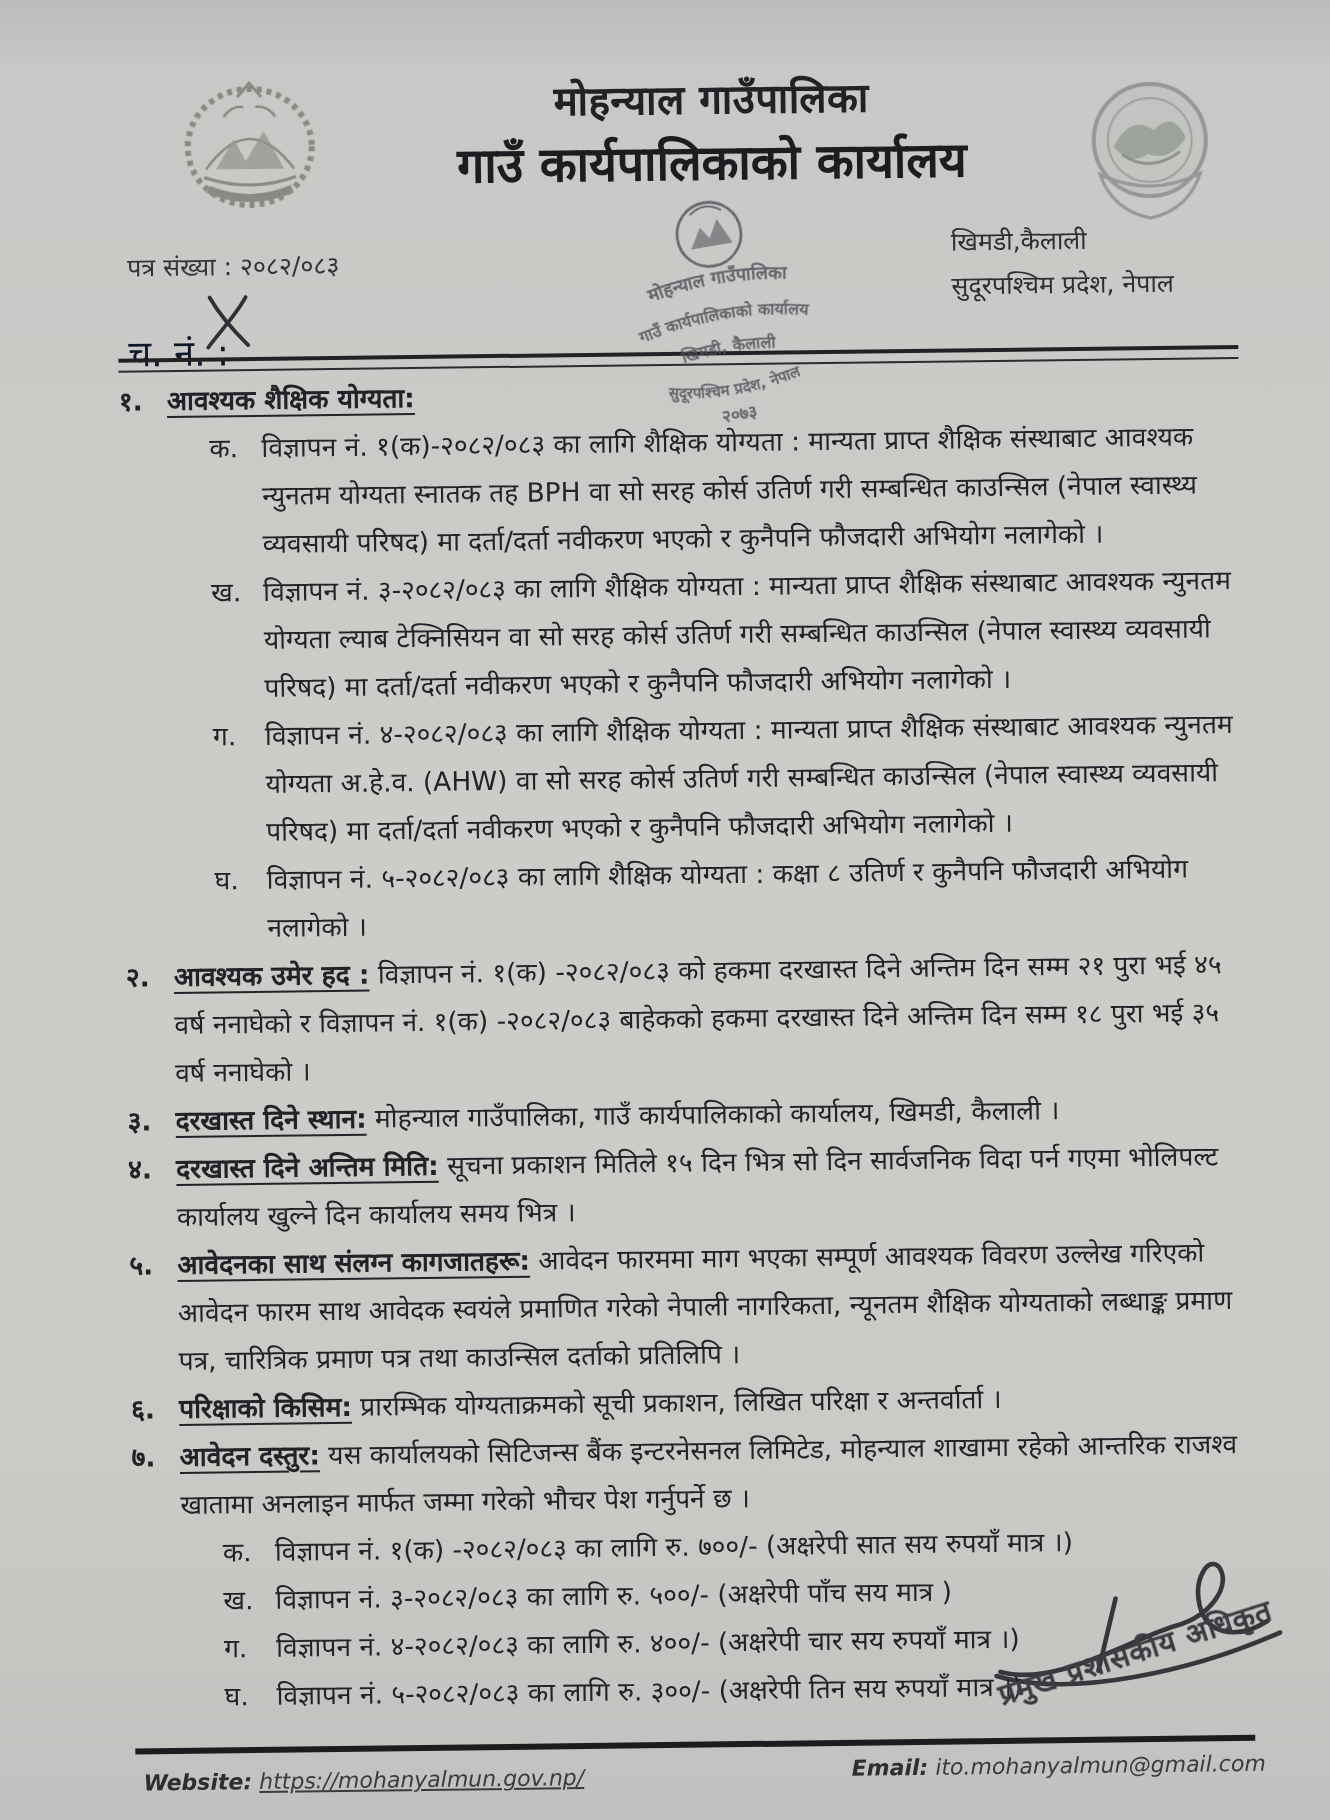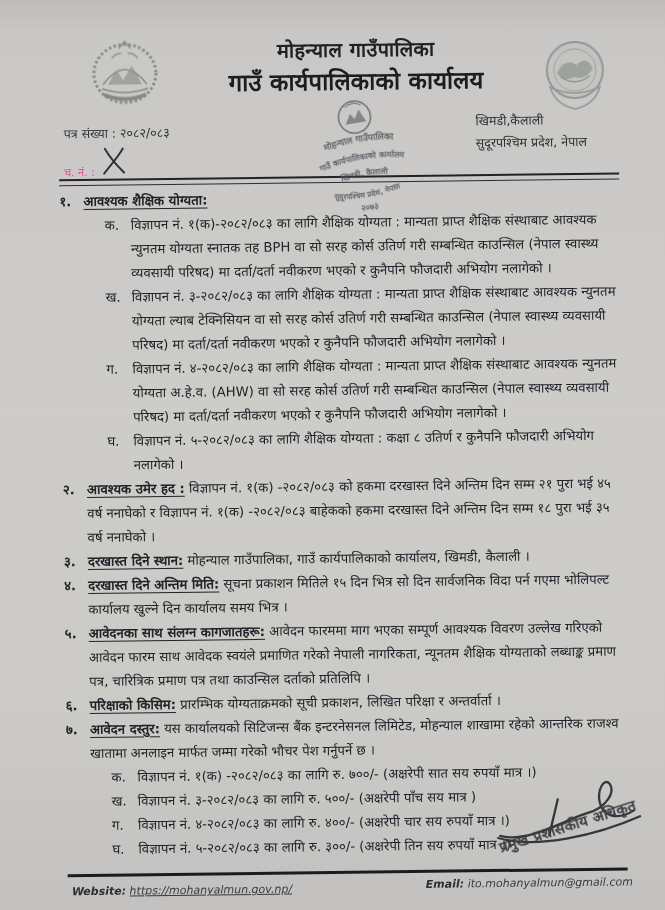--- a/index.html
+++ b/index.html
@@ -14,21 +14,21 @@
   .page { position:absolute; inset:0; transform:rotate(-0.7deg); transform-origin:50% 45%; }
 
   
   .emblem-left { position:absolute; left:92px; top:36px; width:74px; height:72px; filter:blur(.3px); }
   .emblem-right { position:absolute; left:541px; top:40px; width:76px; height:78px; filter:blur(.3px); }
   .title-1 { position:absolute; left:60px; top:36px; width:600px; text-align:center;
              font-size:20px; font-weight:600; letter-spacing:.3px; color:#222226; }
   .title-2 { position:absolute; left:60px; top:64px; width:600px; text-align:center;
              font-size:24px; font-weight:700; color:#1d1d21; }
   .ref-no { position:absolute; left:67px; top:122px; font-size:12.5px; color:#33333a; }
-  .ch-no  { position:absolute; left:67px; top:149px; font-size:11px; color:#ec4899;margin-top:12px; }
+  .ch-no  { position:absolute; left:67px; top:149px; font-size:18px; color:#0f172a;margin-top:12px; }
   .ch-x   { position:absolute; left:104px; top:143px; width:26px; height:30px; }
   .addr   { position:absolute; left:479px; top:112px; font-size:12.5px; line-height:22px; color:#2e2e34; }
 
   .stamp { position:absolute; left:298px; top:96px; width:132px; height:118px;
            transform:rotate(-9deg); opacity:.82; z-index:5; filter:blur(.25px); }
   .stamp text { fill:#514e58; font-weight:600; }
 
   .rule-top { position:absolute; left:62px; right:43px; top:176px; height:7px;
               border-top:2.5px solid #212126; border-bottom:1.8px solid #2a2a30; }
 

